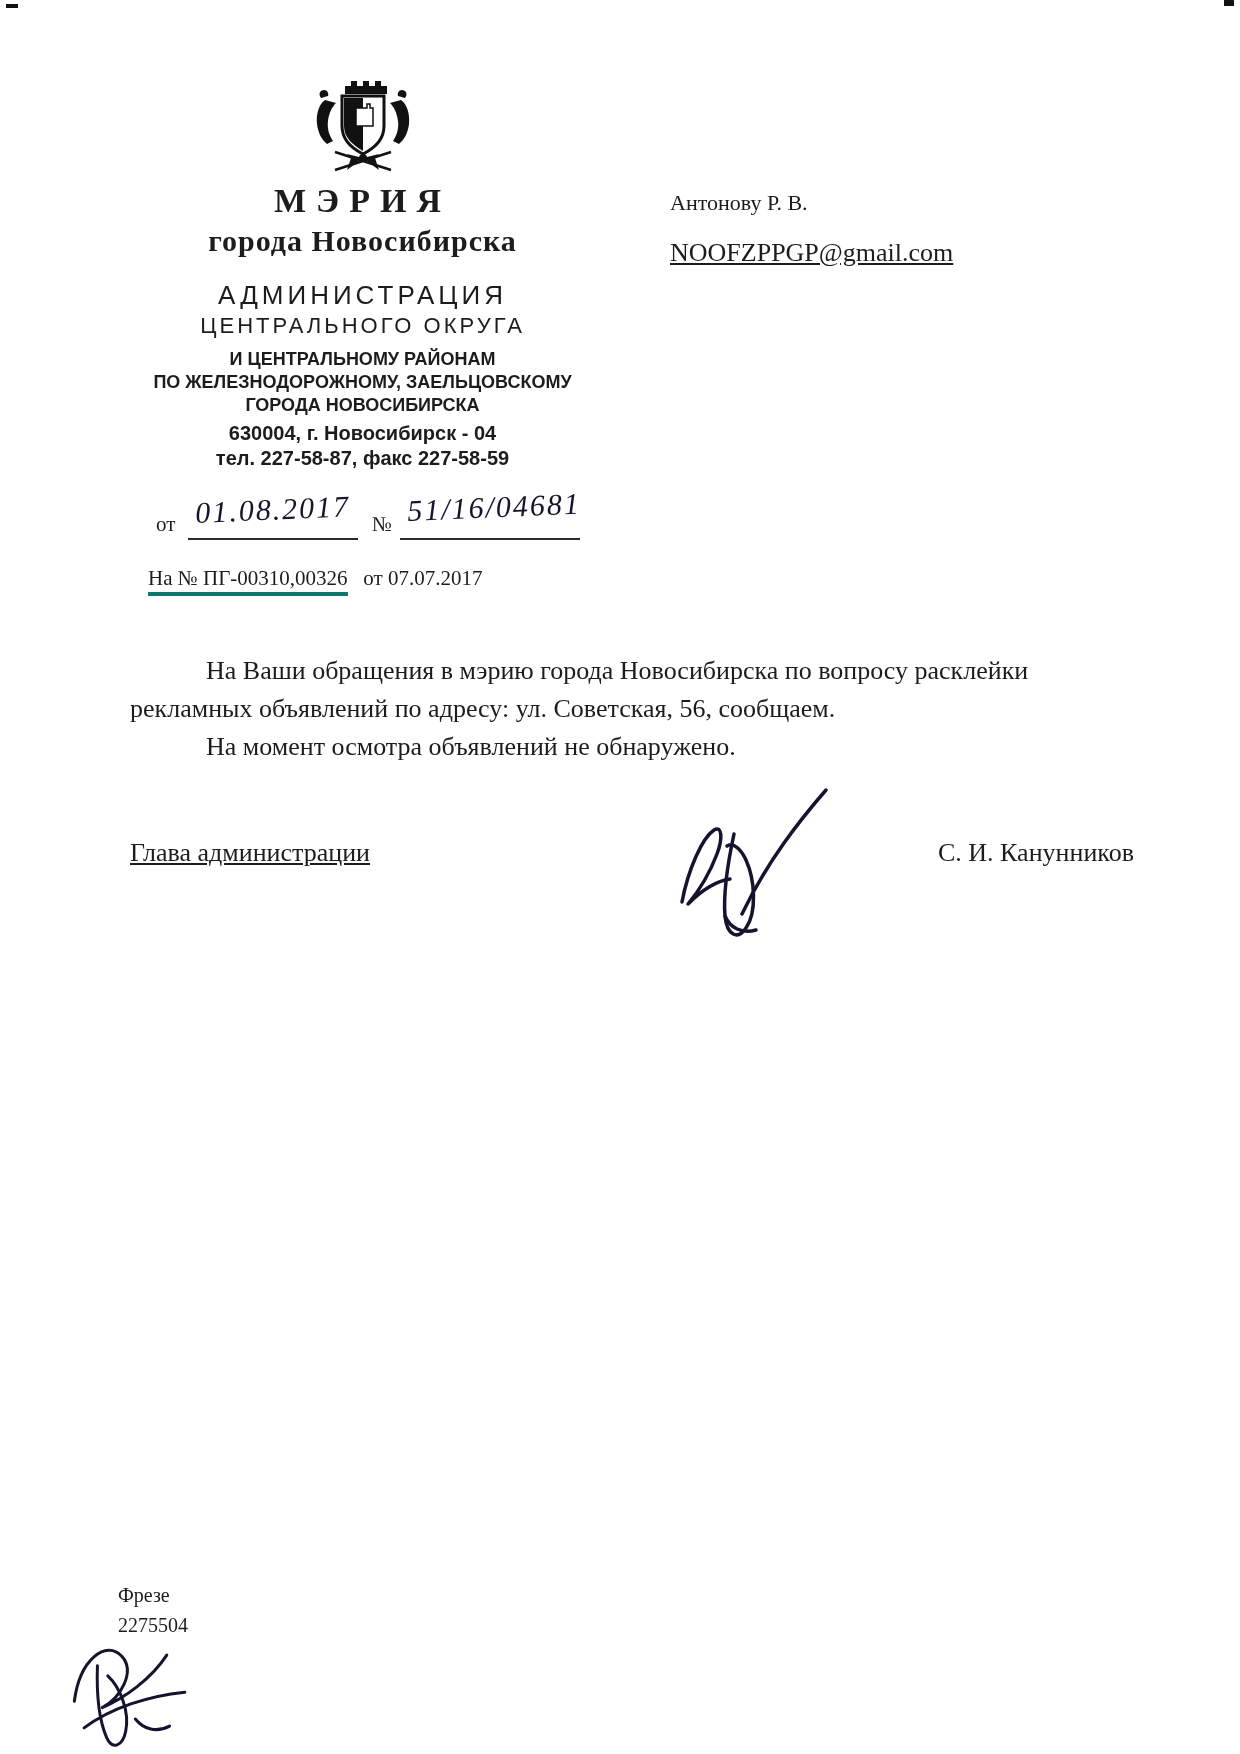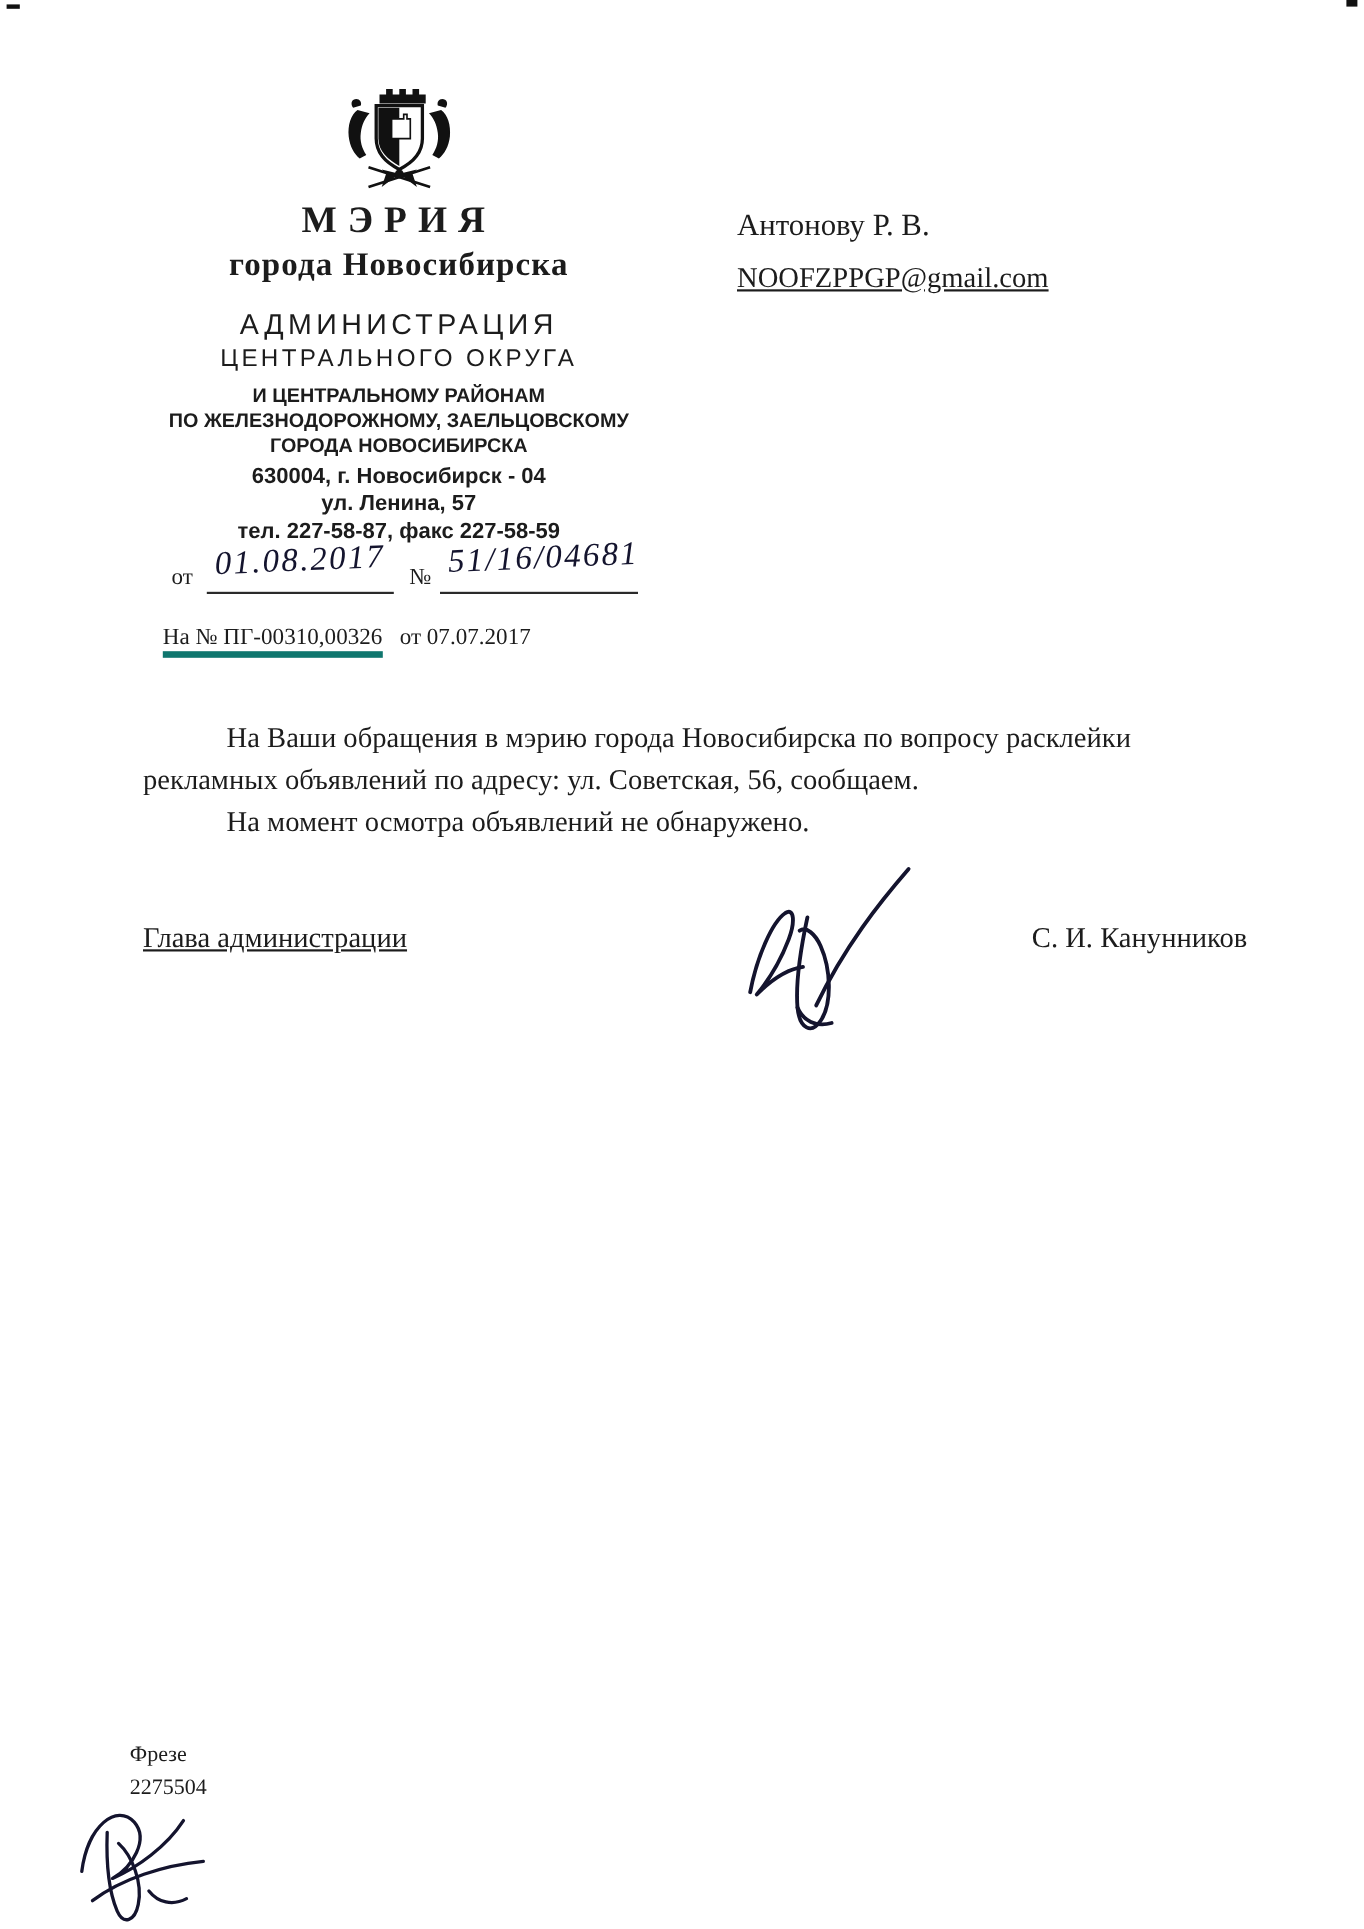--- a/index.html
+++ b/index.html
@@ -19,23 +19,23 @@
   .dept2{font-family:"Liberation Sans",sans-serif;font-size:22px;letter-spacing:3px;margin-top:2px;}
   .dist{font-family:"Liberation Sans",sans-serif;font-size:18px;font-weight:bold;margin-top:10px;}
   .dist + .dist{margin-top:2px;}
   .addr{font-family:"Liberation Sans",sans-serif;font-size:20px;font-weight:bold;margin-top:6px;}
   .addr2{font-family:"Liberation Sans",sans-serif;font-size:20px;font-weight:bold;margin-top:2px;}
   
   .ref-label{font-size:21px;}
   .hand{font-style:italic;font-size:30px;letter-spacing:2px;color:#14142e;transform:rotate(-2.5deg);transform-origin:left bottom;white-space:nowrap;}
   .uline{border-bottom:2px solid #2a2a2a;height:0;}
   .reply{font-size:21px;white-space:nowrap;}
-  .reply .u{border-bottom:6px solid #0f766e;padding-bottom:2px;}
+  .reply .u{border-bottom:4px solid #0f766e;padding-bottom:2px;}
   
-  .rcp-name{font-size:28px;}
+  .rcp-name{font-size:22px;}
   .rcp-email{font-size:26px;text-decoration:underline;}
   
   .body-text{width:980px;font-size:26px;line-height:38px;text-align:left;}
   .body-text p{margin:0;text-indent:76px;}
   
   .sign-title{font-size:26px;text-decoration:underline;}
   .sign-name{font-size:26px;text-align:center;}
   
   .exec{font-size:20px;}
   .barcode{
@@ -84,21 +84,20 @@
     </svg>
 
     <div class="t1">МЭРИЯ</div>
     <div class="t2">города Новосибирска</div>
     <div class="dept">АДМИНИСТРАЦИЯ</div>
     <div class="dept2">ЦЕНТРАЛЬНОГО ОКРУГА</div>
     <div class="dist">И ЦЕНТРАЛЬНОМУ РАЙОНАМ</div>
     <div class="dist">ПО ЖЕЛЕЗНОДОРОЖНОМУ, ЗАЕЛЬЦОВСКОМУ</div>
     <div class="dist">ГОРОДА НОВОСИБИРСКА</div>
     <div class="addr">630004, г. Новосибирск - 04</div>
-    <div class="addr2">ул. Ленина, 57</div>
     <div class="addr2">тел. 227-58-87, факс 227-58-59</div>
   </div>
 
   <div class="abs ref-label" style="left:156px;top:512px;">от</div>
   <div class="abs hand" style="left:196px;top:496px;">01.08.2017</div>
   <div class="abs uline" style="left:188px;top:538px;width:170px;"></div>
 
   <div class="abs ref-label" style="left:372px;top:512px;">№</div>
   <div class="abs hand" style="left:408px;top:494px;">51/16/04681</div>
   <div class="abs uline" style="left:400px;top:538px;width:180px;"></div>

